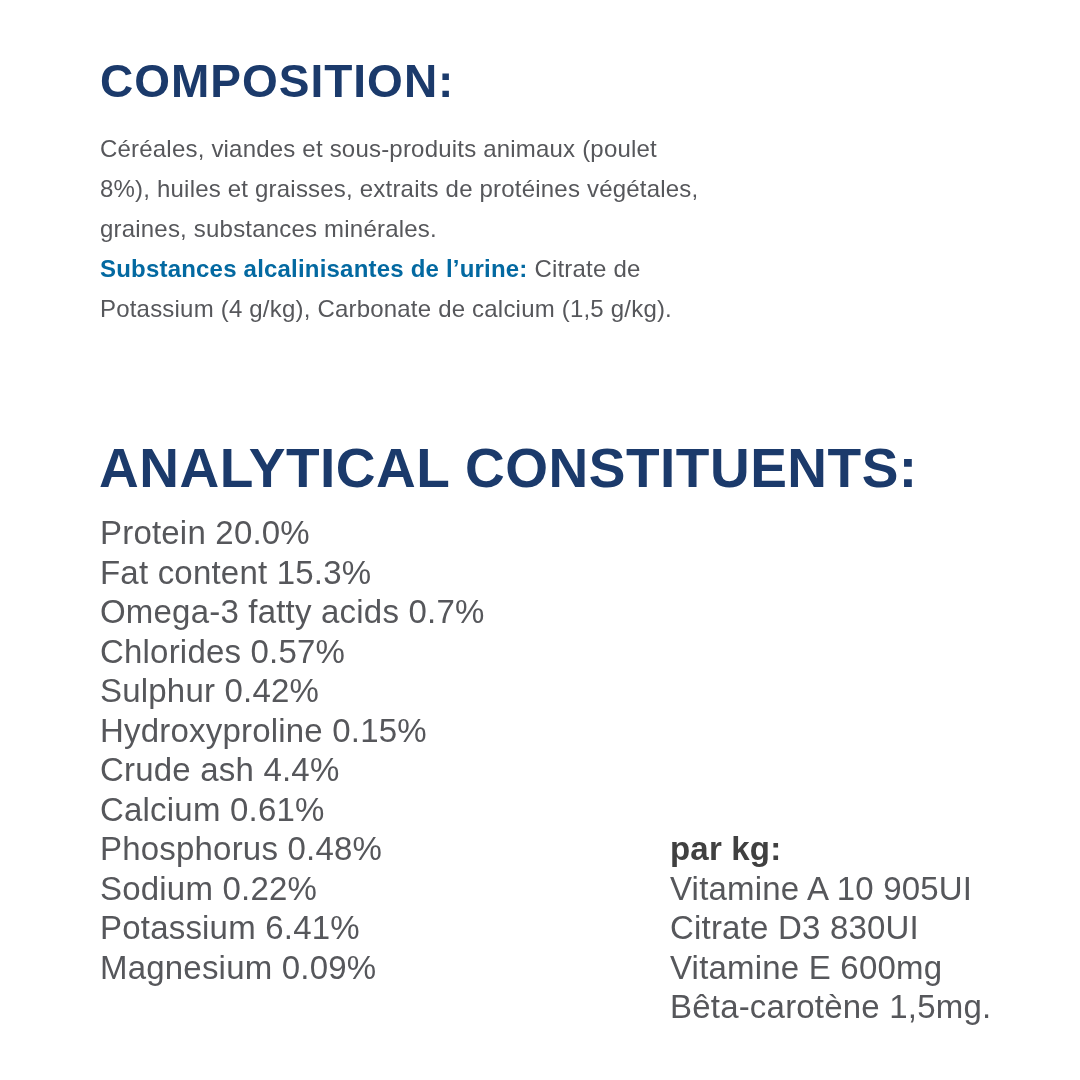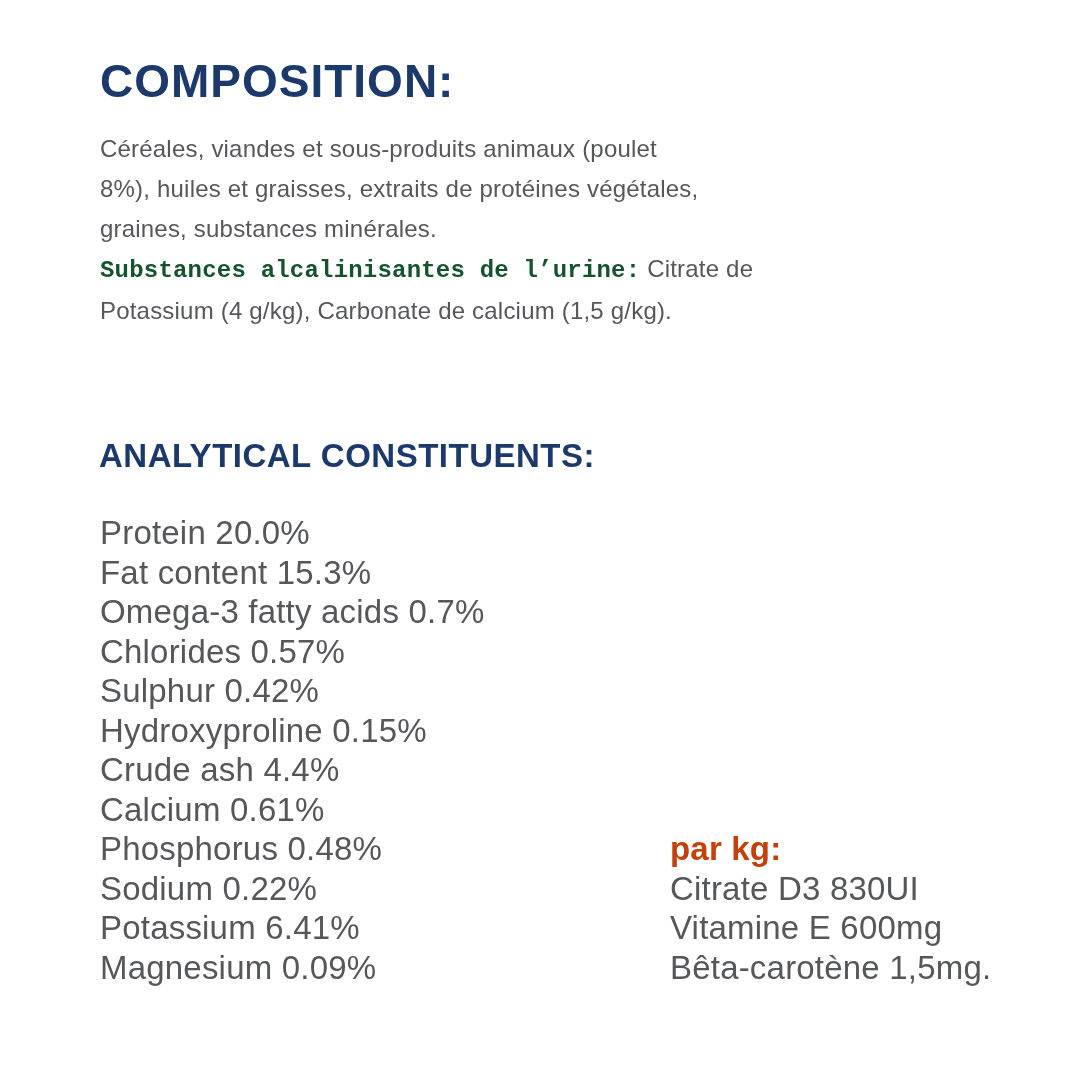--- a/index.html
+++ b/index.html
@@ -13,45 +13,45 @@
   .page { position: absolute; inset: 0; background: #ffffff; margin-left: 36px; }
 
   .h1 {
     position: absolute; left: 64px; top: 56px;
     font-size: 46px; font-weight: 700;
     color: #1b3a6b; letter-spacing: 1px;
     line-height: 1.1;
   }
   .h2 {
     position: absolute; left: 63px; top: 438px;
-    font-size: 33px; font-weight: 700;
+    font-size: 55px; font-weight: 700;
     color: #1b3a6b; letter-spacing: 0.5px;
     line-height: 1.1;
   }
   .para {
     position: absolute; left: 64px; top: 129px;
     font-size: 24px; line-height: 40px;
     color: #56575b; letter-spacing: 0.2px;
     white-space: nowrap;
   }
-  .bold-gray { font-weight: 700; color: #14532d; font-family: Liberation Mono, monospace; }
+  .bold-gray { font-weight: 700; color: #0369a1; }
 
   .analysis {
     position: absolute; left: 64px; top: 513px;
     font-size: 33px; line-height: 39.5px;
     color: #56575b; letter-spacing: 0.2px;
     white-space: nowrap;
   }
   .perkg {
     position: absolute; left: 634px; top: 829px;
     font-size: 33px; line-height: 39.5px;
     color: #56575b; letter-spacing: 0.2px;
     white-space: nowrap;
   }
-  .perkg-label { font-weight: 700; color: #c2410c; }
+  .perkg-label { font-weight: 700; color: #404040; }
 </style>
 </head>
 <body>
 
 <div class="page">
 
   <div class="h1">COMPOSITION:</div>
 
   <div class="para">
     <div>Céréales, viandes et sous-produits animaux (poulet</div>
@@ -73,18 +73,19 @@
     <div>Crude ash 4.4%</div>
     <div>Calcium 0.61%</div>
     <div>Phosphorus 0.48%</div>
     <div>Sodium 0.22%</div>
     <div>Potassium 6.41%</div>
     <div>Magnesium 0.09%</div>
   </div>
 
   <div class="perkg">
     <div class="perkg-label">par kg:</div>
+    <div>Vitamine A 10 905UI</div>
     <div>Citrate D3 830UI</div>
     <div>Vitamine E 600mg</div>
     <div>Bêta-carotène 1,5mg.</div>
   </div>
 
 </div>
 
 </body></html>

